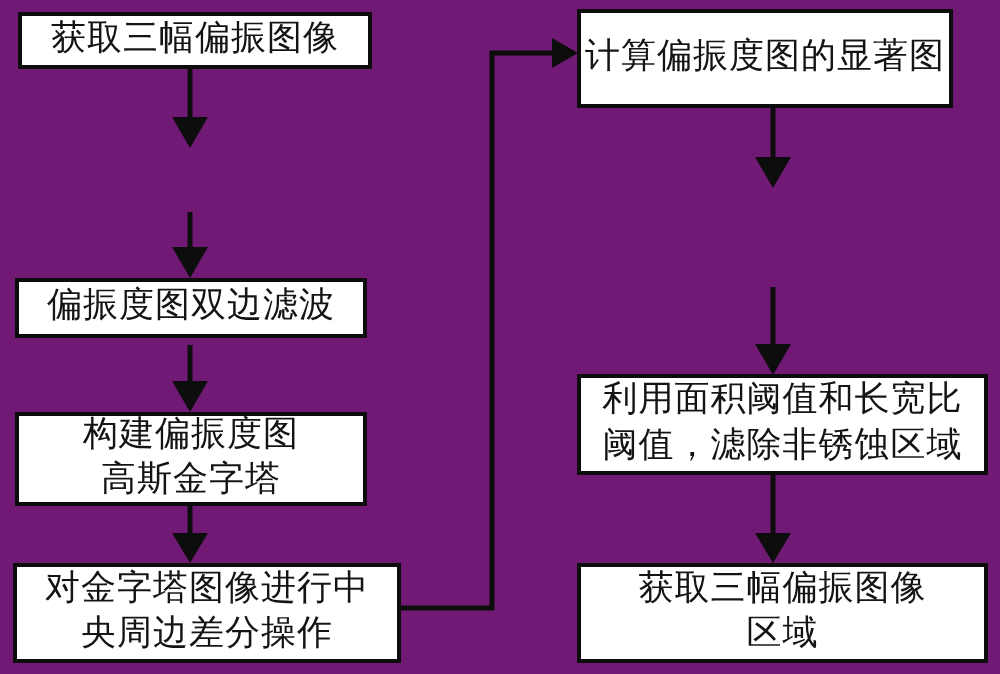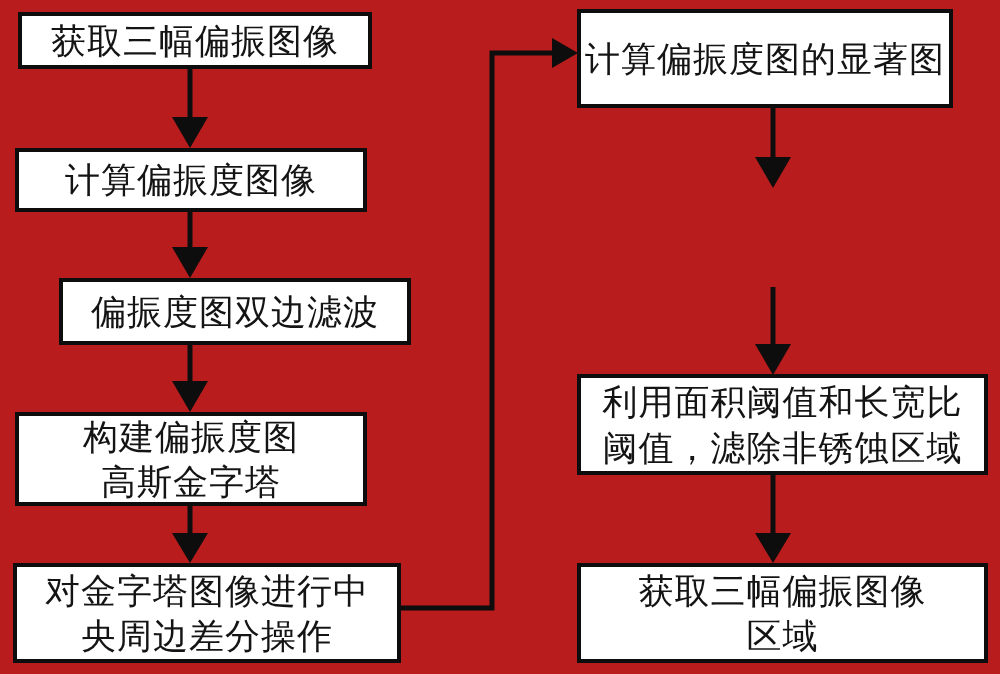--- a/index.html
+++ b/index.html
@@ -1,31 +1,31 @@
 <!DOCTYPE html>
 <html><head>
 <meta charset="utf-8">
 <style>
   html,body { margin:0; padding:0; background:#ffffff; }
   .canvas {
-    position:relative; width:1000px; height:674px; background:#b91c1c;
-    font-family:Liberation Sans, sans-serif; overflow:hidden;
+    position:relative; width:1000px; height:674px; background:#701a75;
+    font-family:Liberation Mono, monospace; overflow:hidden;
   }
   .box {
     position:absolute; box-sizing:border-box;
     border:4px solid #0d0d0d; background:#ffffff;
     display:flex; align-items:center; justify-content:center;
     text-align:center; color:#141414;
     font-size:35px; line-height:1.3; letter-spacing:1px;
     white-space:pre-line;
   }
   
   .b-l1 { left:18px;  top:12px;  width:354px; height:57px; }
   .b-l2 { left:15px;  top:148px; width:352px; height:64px; }
-  .b-l3 { left:15px;  top:278px; width:352px; height:67px;margin-left:44px; }
+  .b-l3 { left:15px;  top:278px; width:352px; height:60px; }
   .b-l4 { left:15px;  top:412px; width:352px; height:94px; }
   .b-l5 { left:13px;  top:563px; width:388px; height:100px; }
   
   .b-r1 { left:577px; top:9px;   width:376px; height:99px; }
   .b-r2 { left:577px; top:187px; width:411px; height:100px; }
   .b-r3 { left:577px; top:374px; width:411px; height:101px; }
   .b-r4 { left:577px; top:563px; width:411px; height:100px; }
   .arrows { position:absolute; left:0; top:0; width:1000px; height:674px; }
 </style>
 </head>
@@ -65,21 +65,20 @@
       <line x1="773" y1="287" x2="773" y2="349" stroke-width="5"></line>
       <polygon points="755,344 791,344 773,375" stroke="none"></polygon>
     </g>
     <g>
       <line x1="773" y1="475" x2="773" y2="538" stroke-width="5"></line>
       <polygon points="755,533 791,533 773,563" stroke="none"></polygon>
     </g>
   </svg>
 
   <div class="box b-l1">获取三幅偏振图像</div>
-  <div class="box b-l2">计算偏振度图像</div>
   <div class="box b-l3">偏振度图双边滤波</div>
   <div class="box b-l4">构建偏振度图
 高斯金字塔</div>
   <div class="box b-l5">对金字塔图像进行中
 央周边差分操作</div>
 
   <div class="box b-r1">计算偏振度图的显著图</div>
   <div class="box b-r3">利用面积阈值和长宽比
 阈值，滤除非锈蚀区域</div>
   <div class="box b-r4">获取三幅偏振图像

